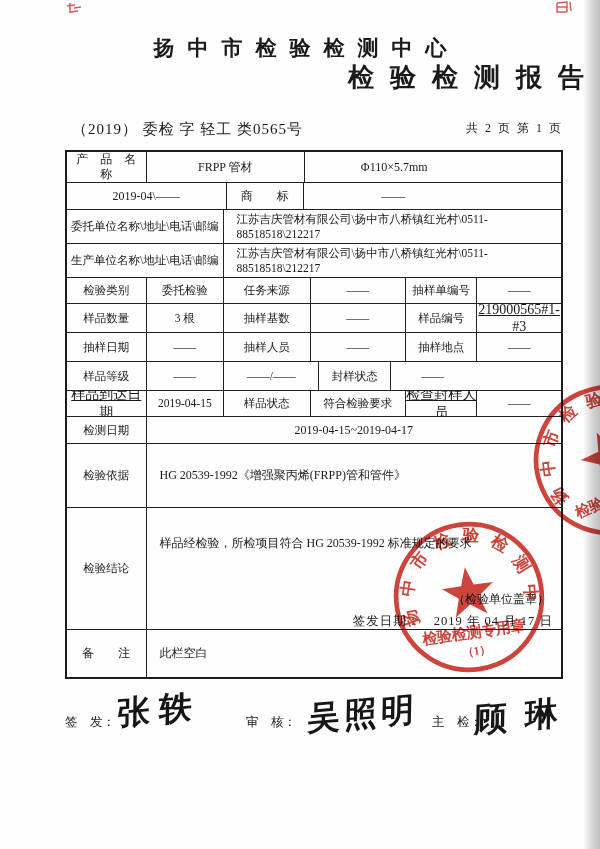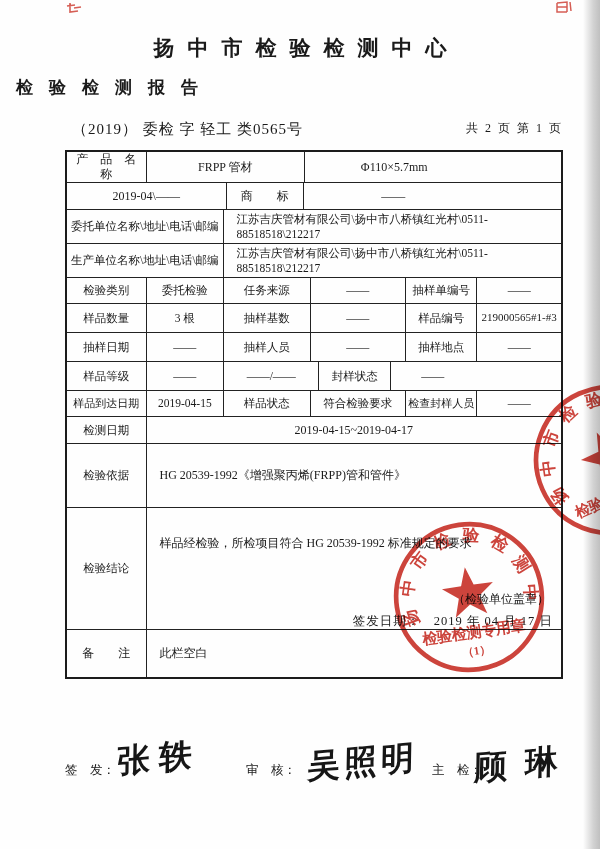--- a/index.html
+++ b/index.html
@@ -3,55 +3,55 @@
 <meta charset="utf-8">
 <style>
   html,body{margin:0;padding:0;}
   body{width:600px;height:849px;background:#ffffff;overflow:hidden;
        font-family:"Liberation Serif","DejaVu Serif",serif;color:#1a1a1a;}
   .page{position:relative;width:600px;height:849px;background:#fefefe;overflow:hidden;}
 
   
   .org-name{position:absolute;top:34px;left:0;width:100%;text-align:center;
             font-size:21px;font-weight:600;letter-spacing:13px;text-indent:13px;}
-  .report-title{position:absolute;top:76px;left:0;width:100%;text-align:left;
-            font-size:17px;font-weight:bold;letter-spacing:16px;text-indent:16px;}
+  .report-title{position:absolute;top:60px;left:0;width:100%;text-align:right;
+            font-size:26px;font-weight:bold;letter-spacing:16px;text-indent:16px;}
   .doc-number{position:absolute;top:120px;left:72px;font-size:15px;letter-spacing:1px;}
   .page-info{position:absolute;top:120px;right:37px;font-size:12px;letter-spacing:2px;}
 
   
   .form-table{position:absolute;left:65px;top:150px;width:498px;
               border:2.5px solid #1c1c1c;box-sizing:border-box;background:transparent;}
   .row{display:flex;width:100%;box-sizing:border-box;}
   .row + .row{border-top:1.5px solid #222;}
   .cell{box-sizing:border-box;display:flex;align-items:center;justify-content:center;
         text-align:center;font-size:12px;line-height:1.25;overflow:hidden;}
   .cell + .cell{border-left:1.5px solid #222;}
   .left{justify-content:flex-start;text-align:left;padding-left:13px;padding-right:12px;}
   .small{font-size:11.5px;}
-  .tiny{font-size:11px;letter-spacing:0;}
+  .tiny{font-size:14px;letter-spacing:0;text-decoration:underline;}
   
   .hr1{height:30px}.hr2{height:27px}.hr3{height:34px}.hr4{height:34px}
   .hr5{height:26px}.hr6{height:29px}.hr7{height:29px}.hr8{height:29px}
   .hr9{height:26px}.hr10{height:27px}.hr11{height:64px}.hr12{height:122px}.hr13{height:48px}
   
   .a1{width:15.9%}.a2{width:32.1%}.a3{width:15.7%}.a4{width:36.3%}
   
   .b1{width:31.5%}.b2{width:68.5%}
   
   .c1{width:15.9%}.c2{width:15.7%}.c3{width:17.5%}.c4{width:19.3%}.c5{width:14.5%}.c6{width:17.1%}
   
   .d1{width:15.9%}.d2{width:84.1%}
 
   .conclusion-cell{position:relative;align-items:flex-start;padding-top:28px;}
   .seal-note{position:absolute;right:12px;top:84px;font-size:12px;}
   .issue-date{position:absolute;right:8px;top:106px;font-size:12.5px;letter-spacing:1px;}
 
   
-  .sig-area{position:absolute;left:62px;top:692px;width:505px;height:70px;margin-top:48px;}
+  .sig-area{position:absolute;left:62px;top:692px;width:505px;height:70px;}
   .sig-label{position:absolute;font-size:12.5px;top:22px;}
   .sig-name{position:absolute;font-size:33px;font-weight:bold;color:#161616;
             transform:rotate(-5deg) skewX(-6deg);letter-spacing:9px;white-space:nowrap;}
 
   
   .stamp{position:absolute;mix-blend-mode:multiply;opacity:.92;pointer-events:none;}
   .stamp-main{left:391px;top:519px;width:156px;height:156px;transform:rotate(-8deg);z-index:6;}
   .stamp-edge{left:531px;top:382px;width:156px;height:156px;transform:rotate(-24deg);z-index:6;}
   .stamp text{font-family:"Liberation Serif","DejaVu Serif",serif;}
 

